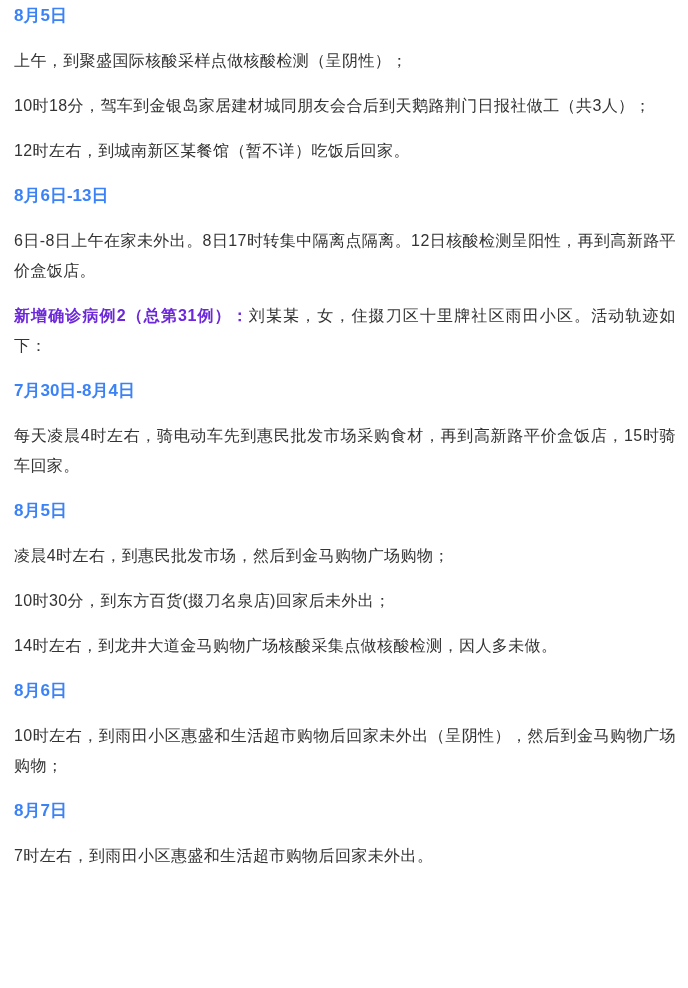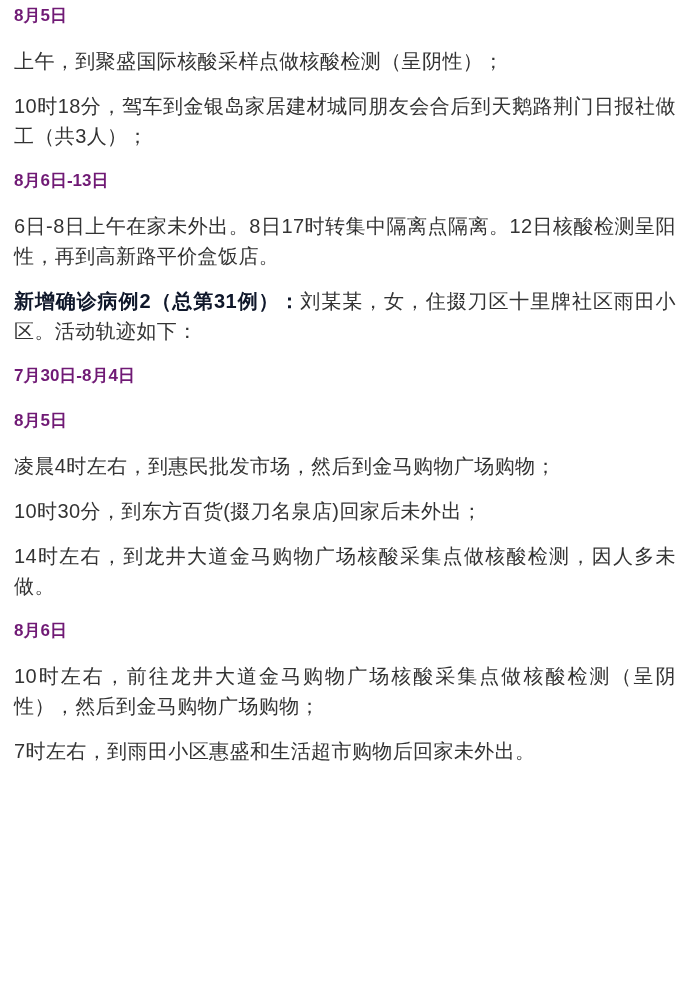--- a/index.html
+++ b/index.html
@@ -12,60 +12,63 @@
     min-height: 988px;
     font-family: "Liberation Sans", sans-serif;
     -webkit-text-size-adjust: none;
   }
   .article {
     padding: 1px 12px 6px 14px;
   }
   .h {
     font-size: 17px;
     font-weight: 700;
-    color: #701a75;
+    color: #3b82f6;
     line-height: 30px;
     margin: 0 0 15px 0;
   }
   .p {
-    font-size: 20px;
+    font-size: 16px;
     color: #333333;
     line-height: 30px;
     margin: 0 0 15px 0;
     text-align: justify;
     letter-spacing: 0.4px;
     word-break: break-all;
   }
   .p:last-child {
     margin-bottom: 0;
   }
   .lead {
-    color: #0f172a;
+    color: #6d28d9;
     font-weight: 700;
   }
 </style>
 </head>
 <body>
 
 <main class="article">
 
   <h2 class="h">8月5日</h2>
   <p class="p">上午，到聚盛国际核酸采样点做核酸检测（呈阴性）；</p>
   <p class="p">10时18分，驾车到金银岛家居建材城同朋友会合后到天鹅路荆门日报社做工（共3人）；</p>
+  <p class="p">12时左右，到城南新区某餐馆（暂不详）吃饭后回家。</p>
 
   <h2 class="h">8月6日-13日</h2>
   <p class="p">6日-8日上午在家未外出。8日17时转集中隔离点隔离。12日核酸检测呈阳性，再到高新路平价盒饭店。</p>
 
   <p class="p"><strong class="lead">新增确诊病例2（总第31例）：</strong><span>刘某某，女，住掇刀区十里牌社区雨田小区。活动轨迹如下：</span></p>
 
   <h2 class="h">7月30日-8月4日</h2>
+  <p class="p">每天凌晨4时左右，骑电动车先到惠民批发市场采购食材，再到高新路平价盒饭店，15时骑车回家。</p>
 
   <h2 class="h">8月5日</h2>
   <p class="p">凌晨4时左右，到惠民批发市场，然后到金马购物广场购物；</p>
   <p class="p">10时30分，到东方百货(掇刀名泉店)回家后未外出；</p>
   <p class="p">14时左右，到龙井大道金马购物广场核酸采集点做核酸检测，因人多未做。</p>
 
   <h2 class="h">8月6日</h2>
-  <p class="p">10时左右，前往龙井大道金马购物广场核酸采集点做核酸检测（呈阴性），然后到金马购物广场购物；</p>
+  <p class="p">10时左右，到雨田小区惠盛和生活超市购物后回家未外出（呈阴性），然后到金马购物广场购物；</p>
 
+  <h2 class="h">8月7日</h2>
   <p class="p">7时左右，到雨田小区惠盛和生活超市购物后回家未外出。</p>
 
 </main>
 
 </body></html>

